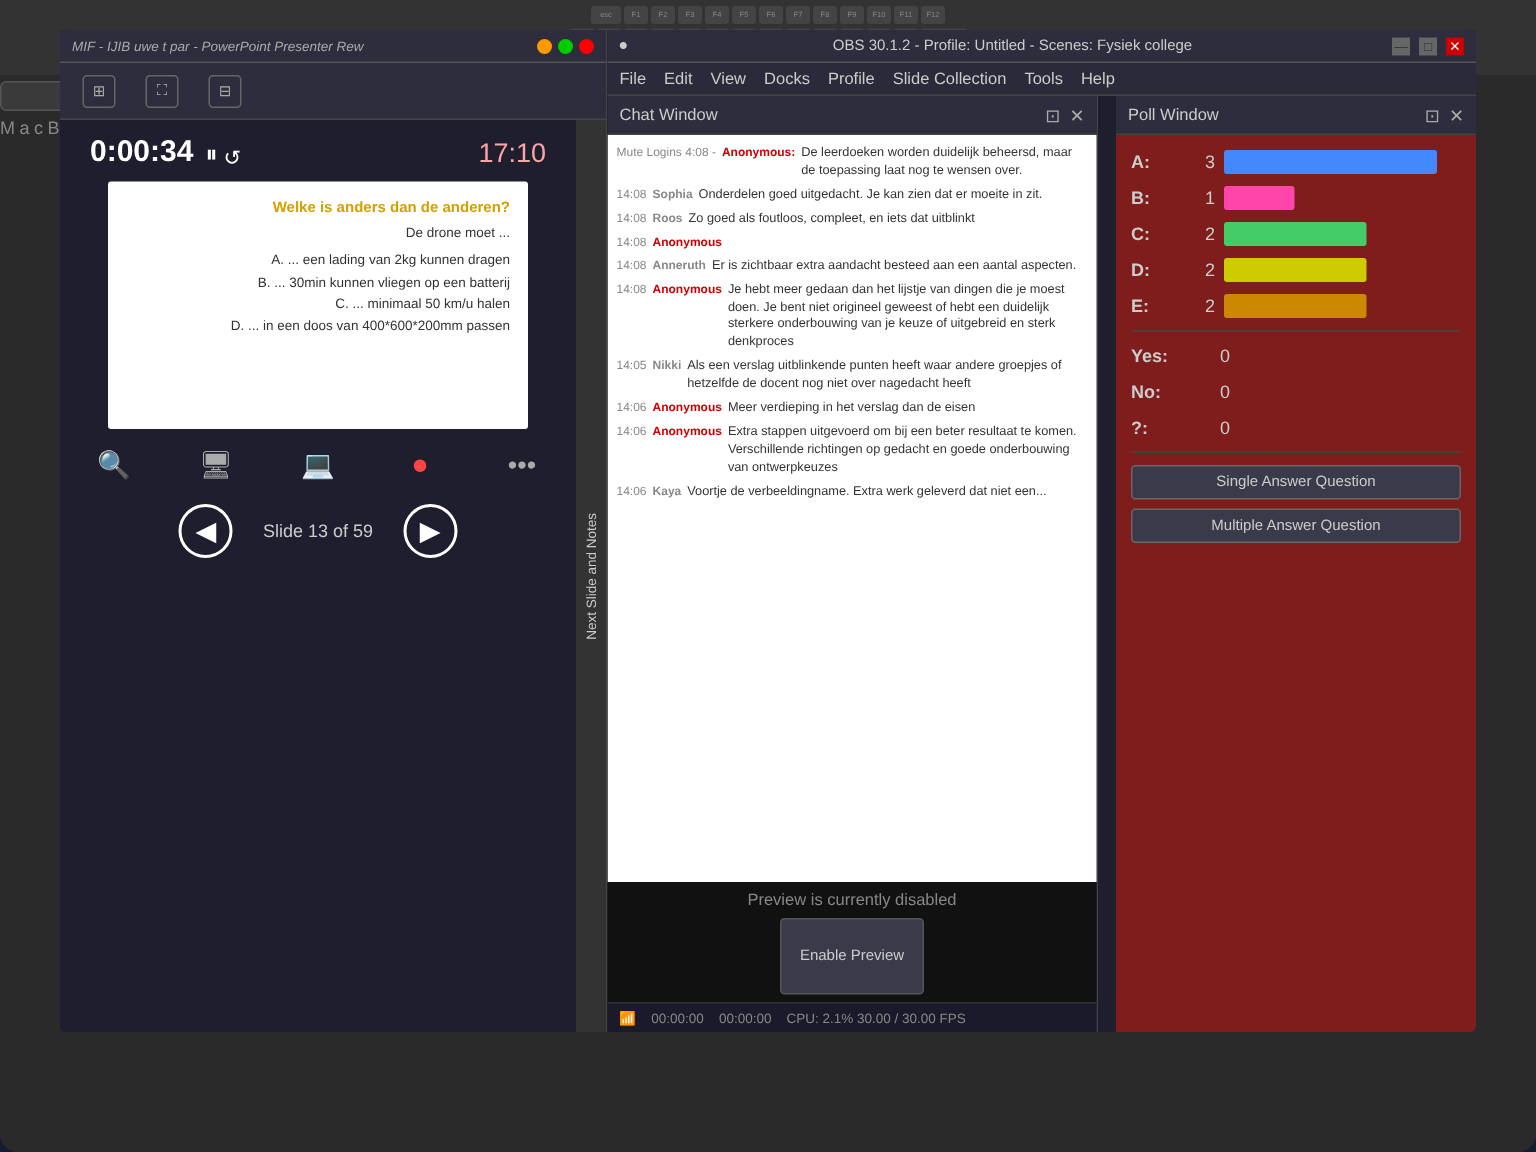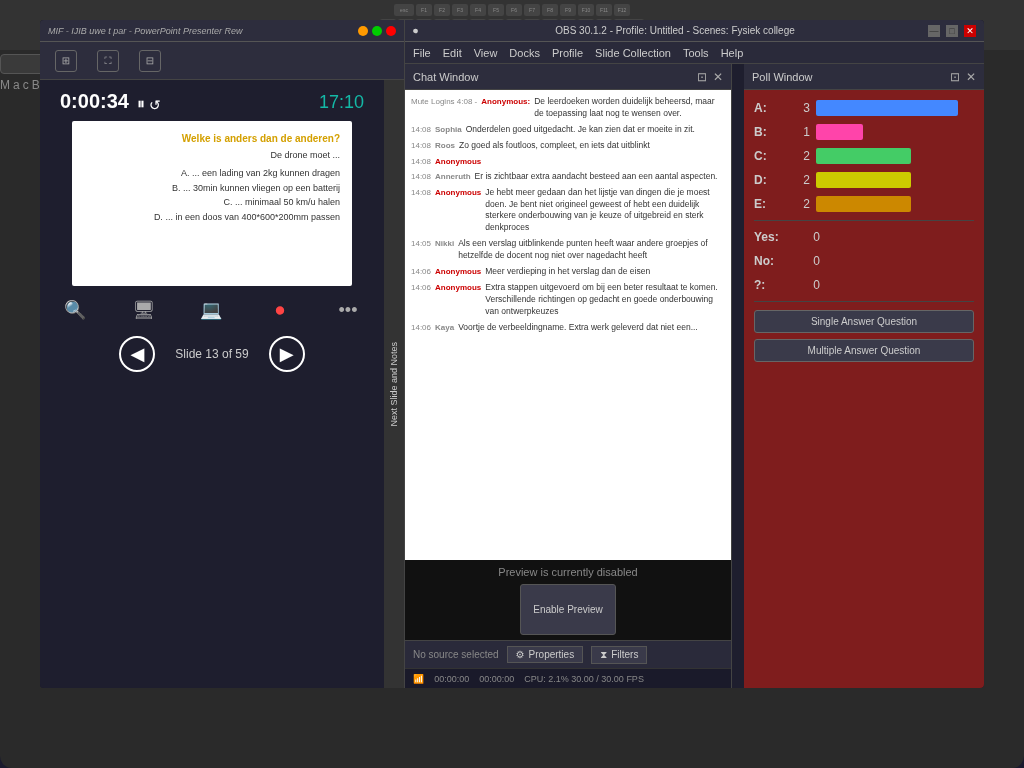--- a/index.html
+++ b/index.html
@@ -98,21 +98,21 @@
       cursor: pointer;
     }
 
     .ppt-refresh-btn {
       color: #fff;
       font-size: 14px;
       cursor: pointer;
     }
 
     .ppt-end-time {
-      color: #14b8a6;
+      color: #fca5a5;
       font-size: 18px;
       margin-left: auto;
     }
 
     .ppt-slide {
       background: #fff;
       width: 280px;
       height: 165px;
       border-radius: 2px;
       padding: 12px;
@@ -695,31 +695,20 @@
               <span class="chat-user kaya">Kaya</span>
               <span class="chat-text">Voortje de verbeeldingname. Extra werk geleverd dat niet een...</span>
             </div>
           </div>
 
           <div class="preview-area">
             <span class="preview-disabled-text">Preview is currently disabled</span>
             <button class="enable-preview-btn">Enable Preview</button>
           </div>
 
-          <div class="obs-bottom-bar">
-            <span class="no-source-text">No source selected</span>
-            <button class="bottom-btn">
-              <span>⚙</span>
-              <span>Properties</span>
-            </button>
-            <button class="bottom-btn">
-              <span>⧗</span>
-              <span>Filters</span>
-            </button>
-          </div>
 
           <div class="obs-status-bar">
             <span>📶</span>
             <span>00:00:00</span>
             <span>00:00:00</span>
             <span>CPU: 2.1% 30.00 / 30.00 FPS</span>
           </div>
         </div>
 
         <div class="poll-panel">

